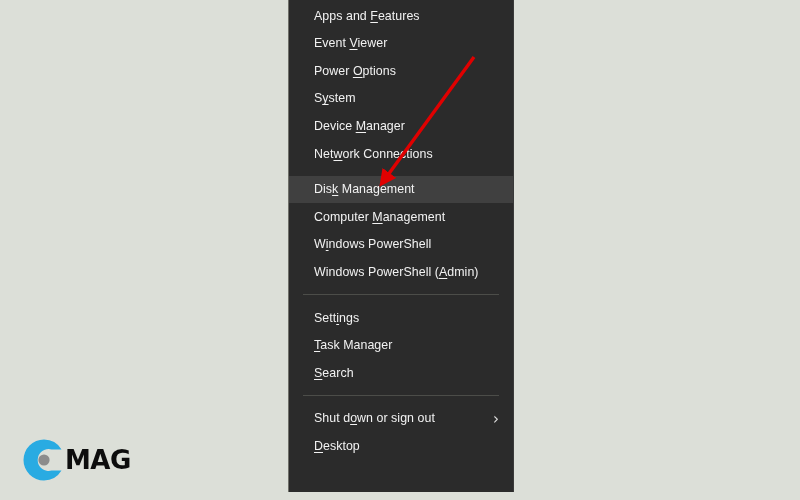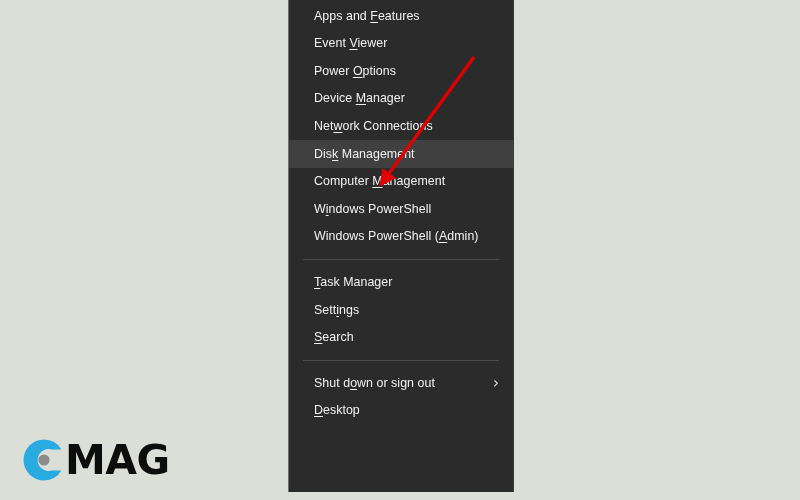--- a/index.html
+++ b/index.html
@@ -46,20 +46,21 @@
     box-sizing: border-box;
     color: #f2f2f2;
     font-size: 12.4px;
     letter-spacing: 0.05px;
     white-space: nowrap;
     cursor: default;
   }
 
   .menu-item.selected {
     background: #404040;
+    margin-top: 8px;
   }
 
   .menu-item .label {
     line-height: 1;
   }
 
   .menu-item .label u {
     text-decoration: underline;
     text-underline-offset: 1.5px;
   }
@@ -102,21 +103,21 @@
   }
   #logo-mark {
     position: relative;
     width: 48px;
     height: 48px;
     flex: none;
   }
   #logo-wordmark {
     font-family: "DejaVu Sans", sans-serif;
     font-weight: bold;
-    font-size: 41px;
+    font-size: 26px;
     letter-spacing: -0.5px;
     color: #0d0d0d;
     margin-left: -3px;
     line-height: 1;
   }
 </style>
 </head>
 <body>
 
 <div id="stage">
@@ -125,43 +126,46 @@
       <div class="menu-item">
         <span class="label">Apps and <u>F</u>eatures</span>
       </div>
       <div class="menu-item">
         <span class="label">Event <u>V</u>iewer</span>
       </div>
       <div class="menu-item">
         <span class="label">Power <u>O</u>ptions</span>
       </div>
       <div class="menu-item">
+        <span class="label">S<u>y</u>stem</span>
+      </div>
+      <div class="menu-item">
         <span class="label">Device <u>M</u>anager</span>
       </div>
       <div class="menu-item">
         <span class="label">Net<u>w</u>ork Connections</span>
       </div>
       <div class="menu-item selected" style="background: rgb(64, 64, 64);">
         <span class="label">Dis<u>k</u> Management</span>
       </div>
       <div class="menu-item">
         <span class="label">Computer <u>M</u>anagement</span>
       </div>
       <div class="menu-item">
         <span class="label">W<u>i</u>ndows PowerShell</span>
       </div>
       <div class="menu-item">
         <span class="label">Windows PowerShell (<u>A</u>dmin)</span>
       </div>
       <div class="menu-sep"></div>
       <div class="menu-item">
-        <span class="label"><u>T</u>ask Manager</span>
+        <span class="label">Sett<u>i</u>ngs</span>
       </div>
       <div class="menu-item">
-        <span class="label">Sett<u>i</u>ngs</span>
+        <span class="label"><u>T</u>ask Manager</span>
       </div>
       <div class="menu-item">
         <span class="label"><u>S</u>earch</span>
       </div>
       <div class="menu-sep"></div>
       <div class="menu-item">
         <span class="label">Shut d<u>o</u>wn or sign out</span>
         <span class="submenu-chevron">›</span>
       </div>
       <div class="menu-item">

